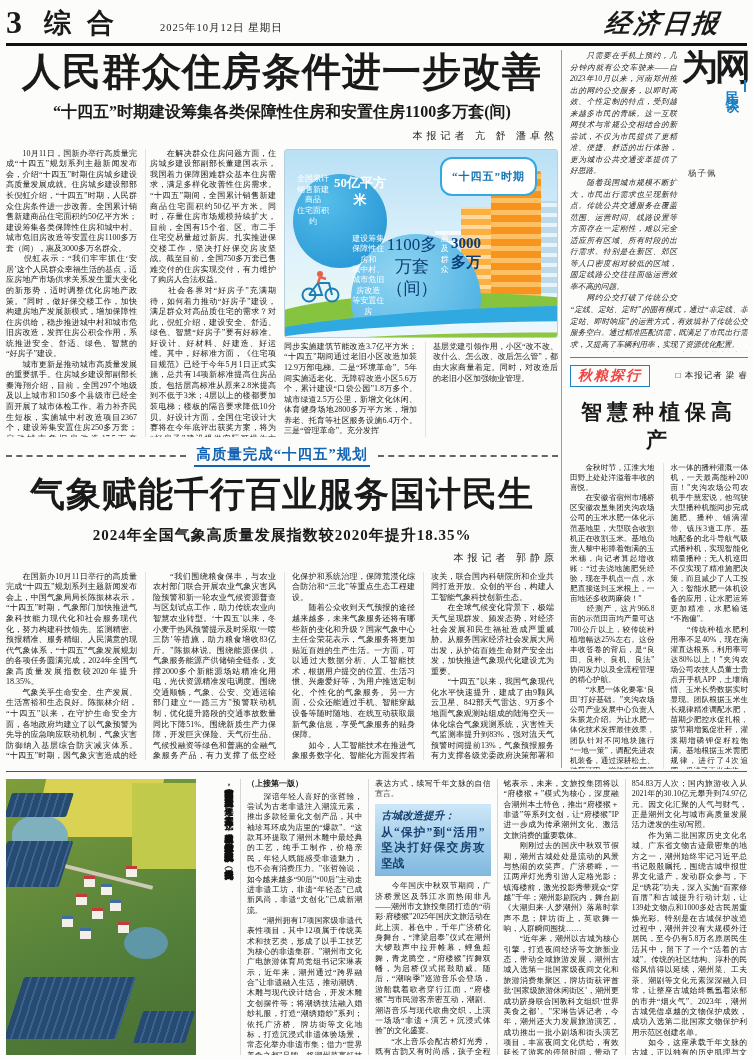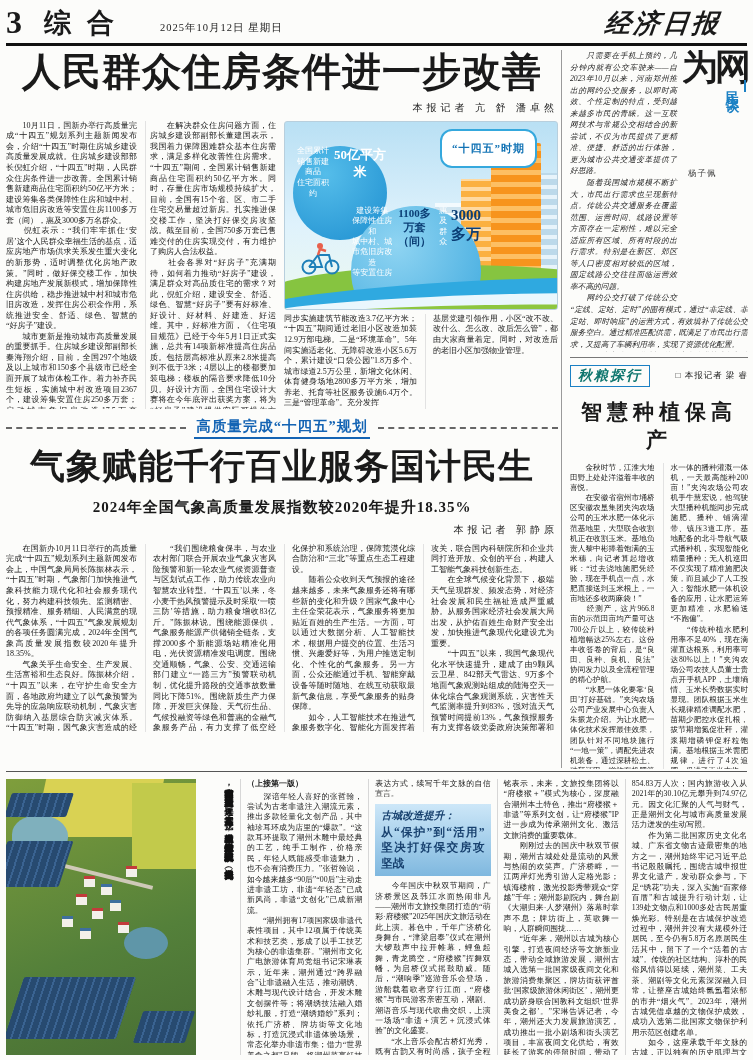--- a/index.html
+++ b/index.html
@@ -38,21 +38,21 @@
   
   .info{ position:relative; height:216px; border:1px solid #b8cfdd; border-radius:3px; overflow:hidden;
          background:linear-gradient(180deg,#b9e0f4 0%,#dff2fc 55%,#eef9f0 100%); }
   .badge{ position:absolute; left:57%; top:7px; background:#fff; border:2px solid #35a8dd; color:#1273b5;
           font-weight:900; font-size:11px; padding:10px 10px; border-radius:12px; letter-spacing:1px; z-index:6;}
   .bubble{ position:absolute; border-radius:50%; color:#fff; text-align:center; z-index:5;
            display:flex; flex-direction:row; justify-content:center; }
   .b1{ left:8px; top:24px; width:94px; height:94px; background:radial-gradient(circle at 35% 30%,#55bdea,#1e8fd0); font-size:8px; line-height:1.35;}
   .b1 .val{ font-size:13px; font-weight:900; }
   .b2{ left:66px; top:84px; width:130px; height:130px; background:radial-gradient(circle at 35% 30%,#8fd4f2,#3aa7dd); font-size:8px; line-height:1.3;}
-  .b2 .val{ font-size:11px; font-weight:700; color:#0b3e75; }
+  .b2 .val{ font-size:17px; font-weight:400; color:#0b3e75; }
   .b2 .val2{ font-size:15px; font-weight:900; color:#0b3e75; }
   .pre{ white-space:pre-line; }
   .bld{ position:absolute; z-index:3; }
   .bld1{ right:16px; bottom:38px; width:50px; height:128px; background:repeating-linear-gradient(0deg,#fdbf63 0 5px,#f7941d 5px 12px); border-radius:2px 2px 0 0;}
   .bld2{ right:62px; bottom:38px; width:34px; height:92px; background:repeating-linear-gradient(0deg,#ffd9a0 0 4px,#fbb040 4px 10px);}
   .bld3{ right:-6px; bottom:40px; width:34px; height:96px; background:repeating-linear-gradient(0deg,#e8f4fb 0 4px,#bcd9ea 4px 10px);}
   .bld4{ right:96px; bottom:42px; width:26px; height:64px; background:repeating-linear-gradient(0deg,#f3fafe 0 4px,#cfe4f0 4px 10px);}
   .hill{ position:absolute; left:-30px; bottom:-26px; width:150%; height:70px; background:#86c440; border-radius:50% 50% 0 0; z-index:4;}
   .wave-b{ position:absolute; left:-30px; bottom:-6px; width:160%; height:34px; background:#2fa9e0; border-radius:100% 100% 0 0; transform:rotate(-3deg); z-index:6;}
   .wave-w{ position:absolute; left:-40px; bottom:-16px; width:170%; height:30px; background:#eaf7fd; border-radius:100% 100% 0 0; transform:rotate(-2deg); z-index:7;}
@@ -76,21 +76,21 @@
   .right-col{ position:absolute; left:570px; top:50px; width:178px; height:719px; overflow:hidden; }
   .minsheng{ height:302px; overflow:hidden; }
   .ms-float{ float:right; width:66px; height:254px; margin-left:5px; position:relative; }
   .ms-glyphs{ font-size:36px; font-weight:900; line-height:0.95; letter-spacing:-3px; white-space:nowrap; }
   .ms-label{ position:absolute; right:2px; top:30px; writing-mode:vertical-rl; color:#1b80c4; font-weight:bold;
              font-size:13.5px; letter-spacing:4px; border-right:2px solid #1b80c4; padding-right:3px; }
   .ms-author{ position:absolute; left:6px; top:118px; font-size:8.5px; color:#444; letter-spacing:1px;}
   .ms-body{ font-size:7.7px; line-height:1.5; font-style:italic; text-align:justify; white-space:pre-wrap; color:#1e1e1e;}
   .rc-rule{ border-top:1px solid #777; margin:5px 0 7px; }
   .ql-head{ display:flex; justify-content:space-between; align-items:center; }
-  .ql-box{ border:1px solid #1b80c4; color:#0f766e; font-weight:900; font-style:italic; font-size:14px;
+  .ql-box{ border:1px solid #1b80c4; color:#ef4444; font-weight:900; font-style:italic; font-size:14px;
            padding:1px 7px; letter-spacing:2px; }
   .ql-byline{ font-size:8.5px; letter-spacing:1px; }
   .ql-title{ font-size:21px; font-weight:900; letter-spacing:5px; text-align:center; margin:11px 0 9px; }
   .ql-body{ display:flex; gap:9px; height:326px; overflow:hidden; }
   .ql-col{ width:85px; font-size:7.6px; line-height:1.33; text-align:justify; white-space:pre-wrap; overflow:hidden;}
   .ql-col + .ql-col{ border-left:1px solid #e2e2e2; padding-left:6px; }
 
   
   .bottom{ position:absolute; left:6px; top:779px; width:741px; height:276px; display:flex; gap:6px; }
   .photo{ width:190px; position:relative; overflow:hidden; background:linear-gradient(160deg,#7f9e3c,#54803a 60%,#486e33); flex:none;}
@@ -129,20 +129,21 @@
   <div class="headrule"></div>
   <div class="masthead">经济日报</div>
 
   <div class="vrule-main"></div>
   <div class="bottomrule"></div>
 
   <div class="main-left">
 
     <div>
       <div class="a1-title">人民群众住房条件进一步改善</div>
+      <div class="a1-sub">“十四五”时期建设筹集各类保障性住房和安置住房1100多万套(间)</div>
       <div class="byline">本报记者 亢 舒 潘卓然</div>
 
       <div class="a1-body">
         <div class="ncol a1col">　　10月11日，国新办举行高质量完成“十四五”规划系列主题新闻发布会，介绍“十四五”时期住房城乡建设高质量发展成就。住房城乡建设部部长倪虹介绍，“十四五”时期，人民群众住房条件进一步改善。全国累计销售新建商品住宅面积约50亿平方米；建设筹集各类保障性住房和城中村、城市危旧房改造等安置住房1100多万套（间），惠及3000多万名群众。
 　　倪虹表示：“我们牢牢抓住‘安居’这个人民群众幸福生活的基点，适应房地产市场供求关系发生重大变化的新形势，适时调整优化房地产政策。”同时，做好保交楼工作，加快构建房地产发展新模式，增加保障性住房供给，稳步推进城中村和城市危旧房改造，发挥住房公积金作用，系统推进安全、舒适、绿色、智慧的“好房子”建设。
 　　城市更新是推动城市高质量发展的重要抓手。住房城乡建设部副部长秦海翔介绍，目前，全国297个地级及以上城市和150多个县级市已经全面开展了城市体检工作。着力补齐民生短板，实施城中村改造项目2367个，建设筹集安置住房250多万套；启动城市危旧房改造17.5万套（间）；累计改造城镇老旧小区24万多个、4000多万户，惠及1.1亿居民。坚持抓好城市的“里子工程”，累计改造各类地下管网84万公里。改造老旧街区6500多个，老旧厂区700多个。</div>
         <div class="ncol a1col">　　在解决群众住房问题方面，住房城乡建设部副部长董建国表示，我国着力保障困难群众基本住房需求，满足多样化改善性住房需求。“十四五”期间，全国累计销售新建商品住宅面积约50亿平方米。同时，存量住房市场规模持续扩大，目前，全国有15个省、区、市二手住宅交易量超过新房。扎实推进保交楼工作，坚决打好保交房攻坚战。截至目前，全国750多万套已售难交付的住房实现交付，有力维护了购房人合法权益。
 　　社会各界对“好房子”充满期待，如何着力推动“好房子”建设，满足群众对高品质住宅的需求？对此，倪虹介绍，建设安全、舒适、绿色、智慧“好房子”要有好标准、好设计、好材料、好建造、好运维。其中，好标准方面，《住宅项目规范》已经于今年5月1日正式实施，总共有14项新标准提高住房品质。包括层高标准从原来2.8米提高到不低于3米；4层以上的楼都要加装电梯；楼板的隔音要求降低10分贝。好设计方面，全国住宅设计大赛将在今年底评出获奖方案，将为“好房子”建设提供实际可操作方案。
 　　老旧小区改造是提升居民居住品质的重要举措。秦海翔介绍，扎实推进老旧小区改造工作，可以概括为“3个革命”。一是“楼道革命”。更新改造水、电、气、热等老化的管线管道31万公里；</div>
 

